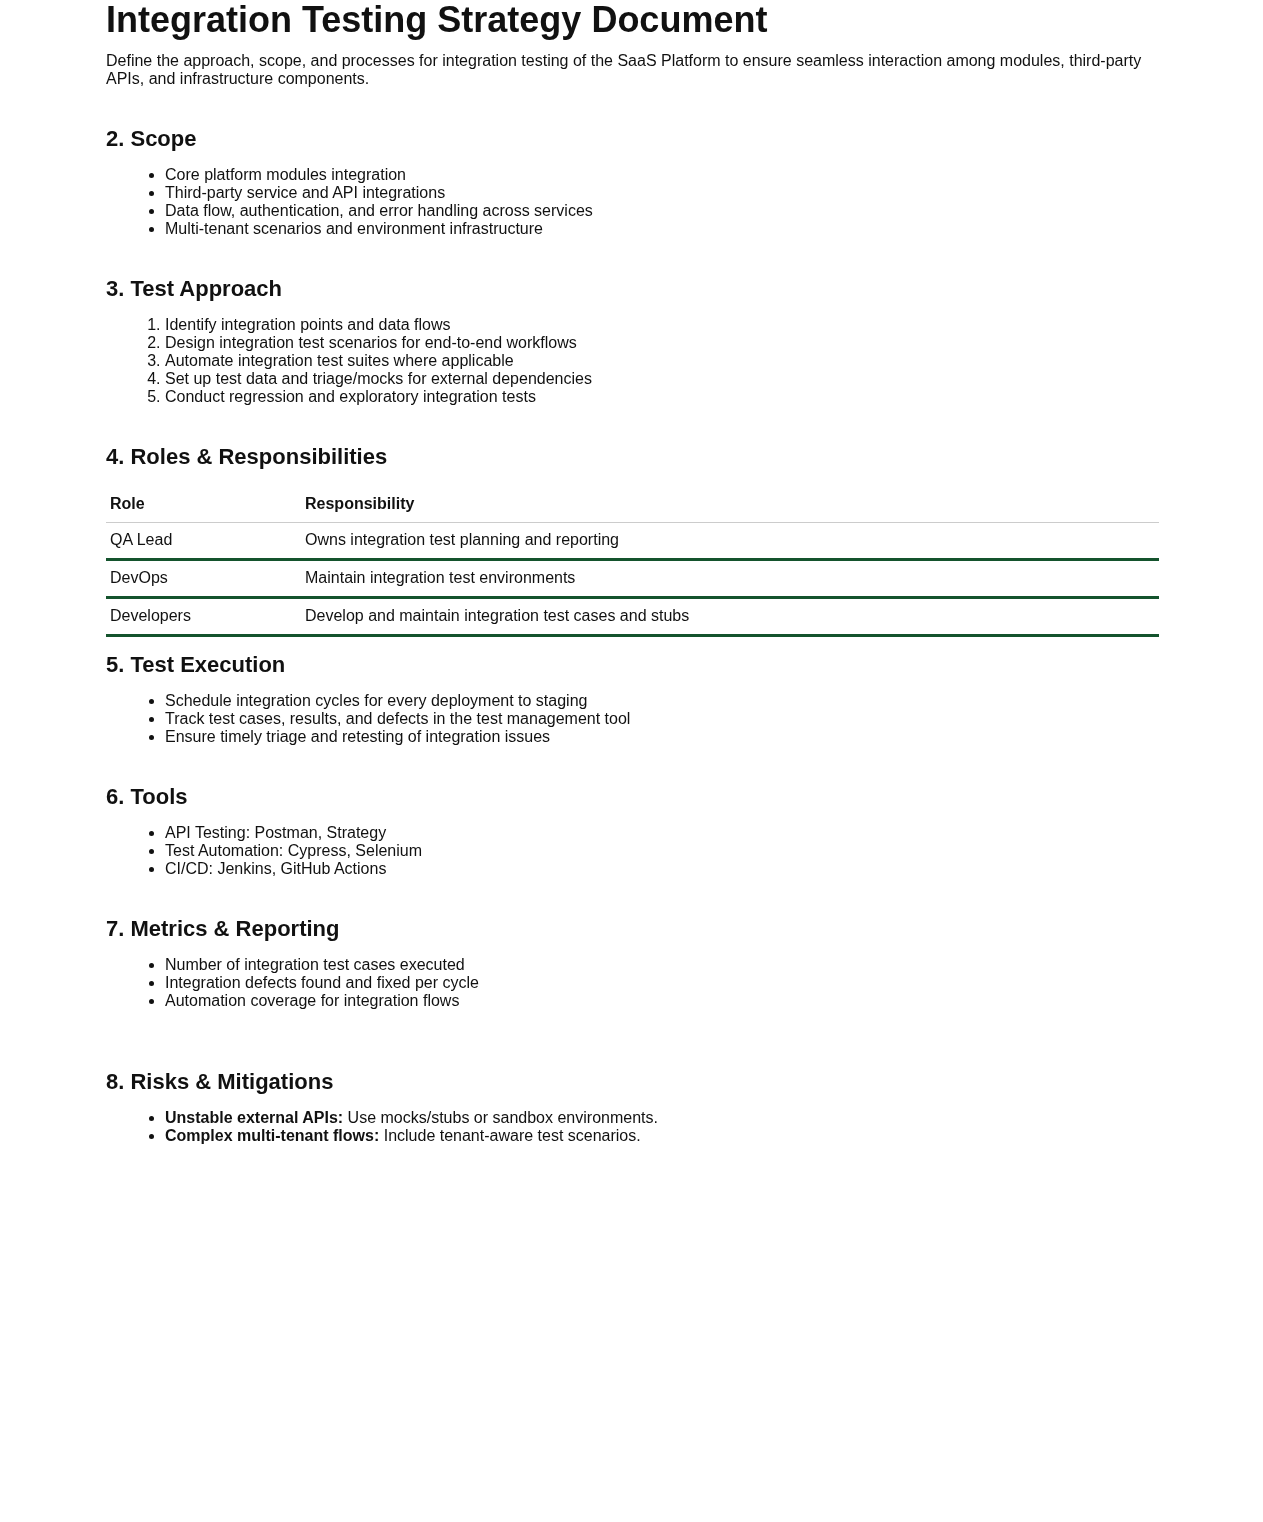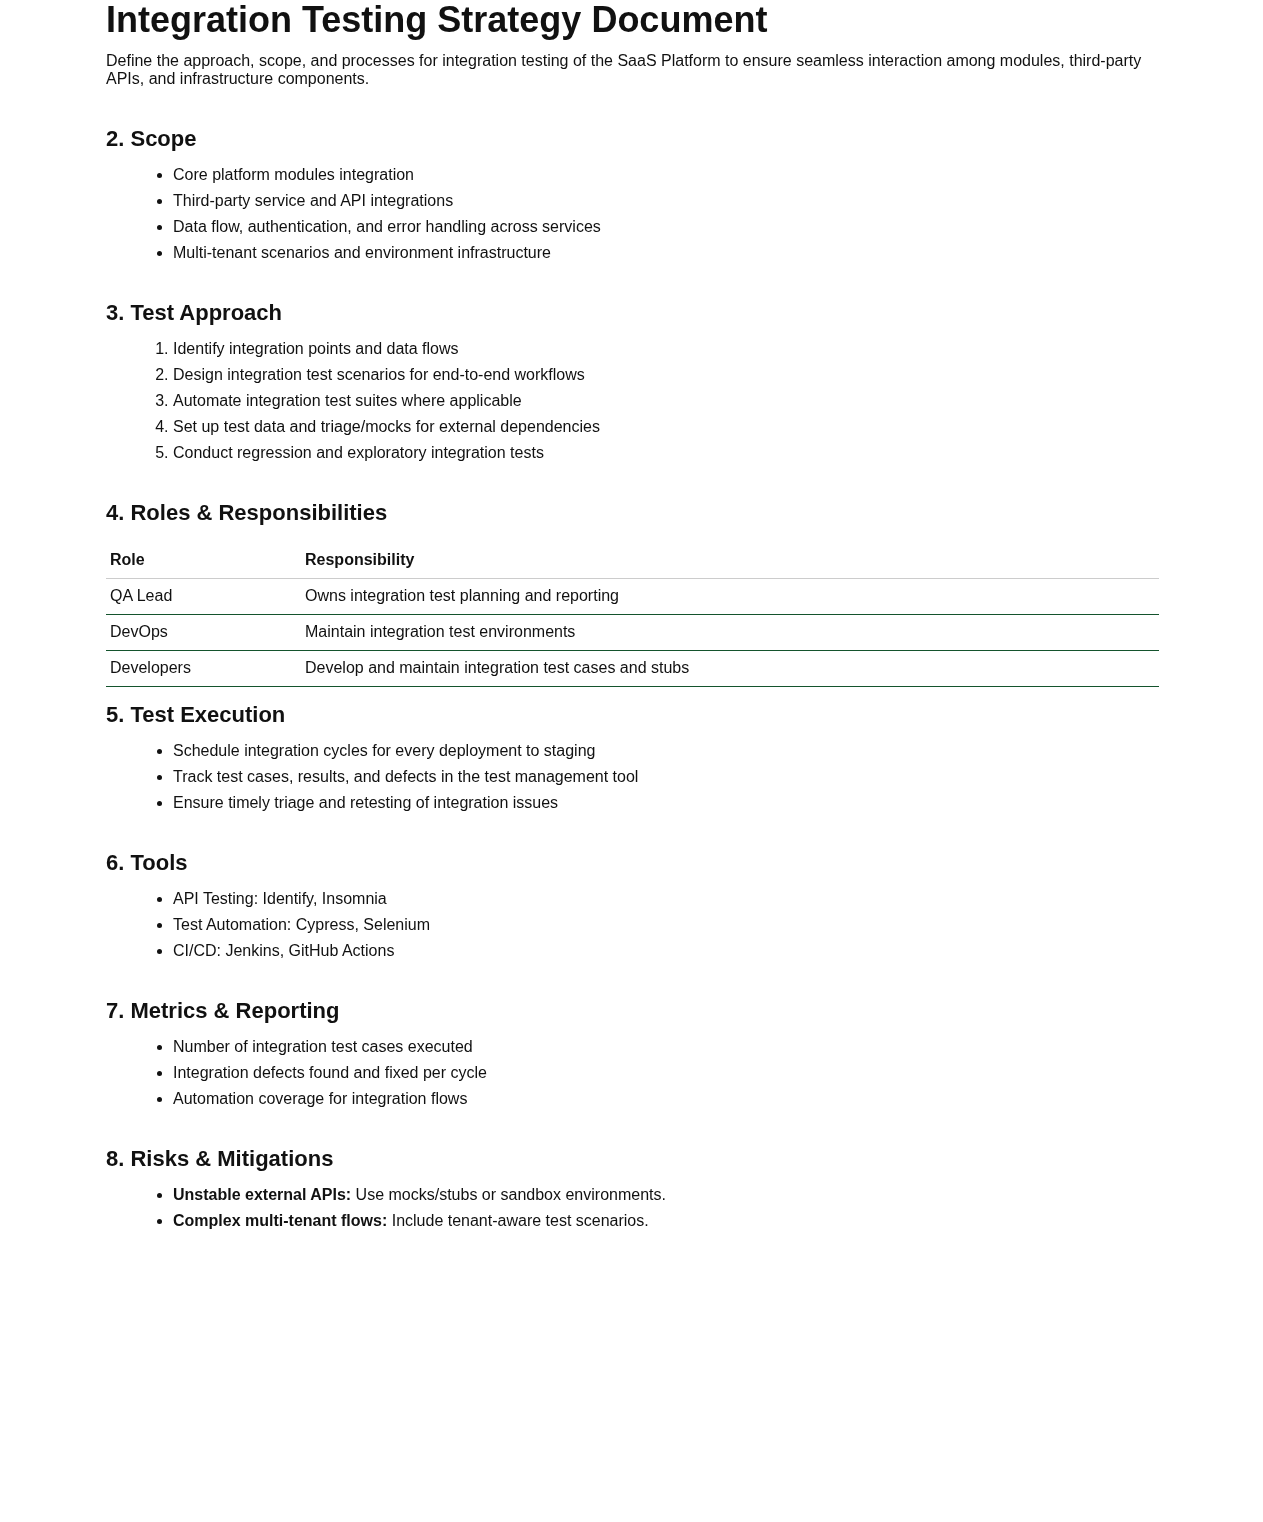--- a/index.html
+++ b/index.html
@@ -11,40 +11,40 @@
   .doc { position: relative; padding: 0 105px 0 106px; }
   h1 {
     font-size: 36px; font-weight: bold; line-height: 40px;
     margin: 0; width: 700px;
   }
   h2 {
     font-size: 22px; font-weight: bold; margin: 0; line-height: 26px;
   }
   p { font-size: 16px; line-height: 18px; margin: 0; }
   ul, ol { font-size: 16px; line-height: 18px; margin: 0; padding-left: 59px; }
-  li { margin: 8px; }
+  li { margin: 0; }
   .sec { margin-top: 0; }
   .s1 h2 { margin-top: 27px; }
   .s1 p { margin-top: 12px; }
   .s2 h2 { margin-top: 38px; }
   .s2 ul { margin-top: 14px; }
   .s3 h2 { margin-top: 38px; }
   .s3 ol { margin-top: 14px; }
   .s4 h2 { margin-top: 38px; }
   table { border-collapse: collapse; width: 1053px; margin-top: 16px; font-size: 16px; }
   th { text-align: left; font-weight: bold; padding: 9px 4px; border-bottom: 1px solid #cccccc; }
-  td { padding: 8px 4px 9px 4px; border-bottom: 1px solid #14532d; }
+  td { padding: 8px 4px 9px 4px; border-bottom: 3px solid #14532d; }
   th.c1, td.c1 { width: 187px; }
   .s5 h2 { margin-top: 15px; }
   .s5 ul { margin-top: 14px; }
   .s6 h2 { margin-top: 38px; }
   .s6 ul { margin-top: 14px; }
   .s7 h2 { margin-top: 38px; }
   .s7 ul { margin-top: 14px; }
-  .s8 h2 { margin-top: 38px; }
+  .s8 h2 { margin-top: 59px; }
   .s8 ul { margin-top: 14px; }
   b { font-weight: bold; }
 </style>
 </head>
 <body>
 
 <div class="doc">
   <h1><span>Integration Testing Strategy Document</span><br></h1>
 
   <div class="sec s1">
@@ -103,21 +103,21 @@
     <ul>
       <li>Schedule integration cycles for every deployment to staging</li>
       <li>Track test cases, results, and defects in the test management tool</li>
       <li>Ensure timely triage and retesting of integration issues</li>
     </ul>
   </div>
 
   <div class="sec s6">
     <h2>6. Tools</h2>
     <ul>
-      <li>API Testing: Identify, Insomnia</li>
+      <li>API Testing: Postman, Strategy</li>
       <li>Test Automation: Cypress, Selenium</li>
       <li>CI/CD: Jenkins, GitHub Actions</li>
     </ul>
   </div>
 
   <div class="sec s7">
     <h2>7. Metrics &amp; Reporting</h2>
     <ul>
       <li>Number of integration test cases executed</li>
       <li>Integration defects found and fixed per cycle</li>

